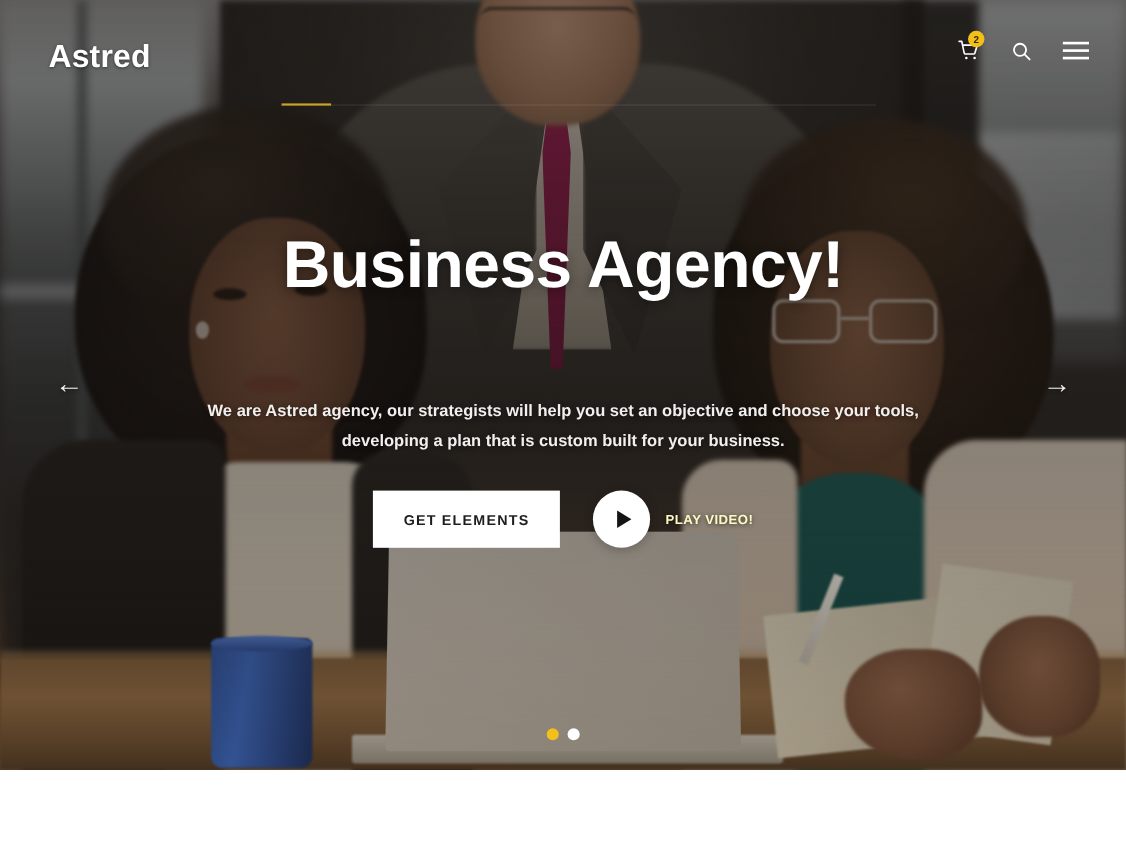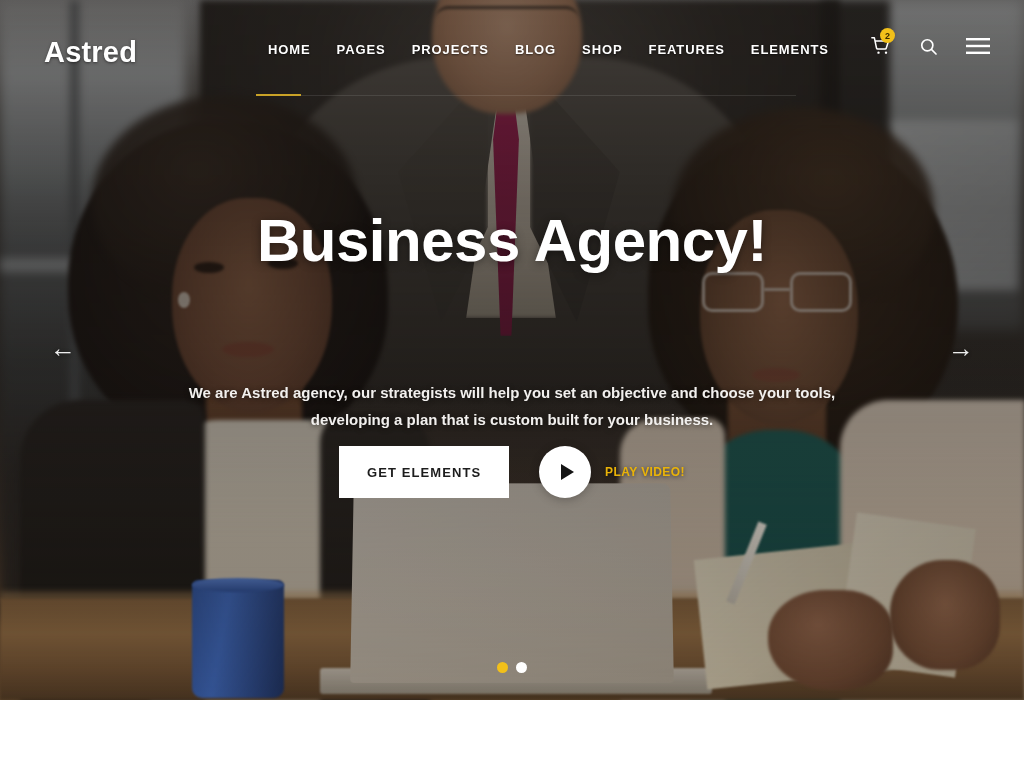--- a/index.html
+++ b/index.html
@@ -353,21 +353,20 @@
     color: #fff;
     font-size: 60px; font-weight: bold;
     line-height: 70px; letter-spacing: -.5px;
     text-shadow: 0 2px 10px rgba(0,0,0,.45);
   }
   .subline {
     position: absolute; left: 185px; top: 360px; width: 654px;
     text-align: center; color: #f2f0ee;
     font-size: 15px; line-height: 27px; font-weight: 600;
     text-shadow: 0 1px 5px rgba(0,0,0,.55);
-    margin-top: 19px;
   }
   .cta-row {
     position: absolute; left: 0; top: 446px; width: 1024px;
     display: flex; align-items: center; justify-content: center; gap: 30px;
   }
   .btn-started {
     width: 170px; height: 52px;
     background: #ffffff; color: #1d1d1d;
     font-size: 13px; font-weight: bold; letter-spacing: 1.1px;
     display: flex; align-items: center; justify-content: center;
@@ -382,21 +381,21 @@
     box-shadow: 0 2px 10px rgba(0,0,0,.25);
   }
   .play-tri {
     width: 0; height: 0;
     border-left: 13px solid #141414;
     border-top: 8px solid transparent;
     border-bottom: 8px solid transparent;
     margin-left: 4px;
   }
   .play-label {
-    color: #eab308; font-size: 12px; font-weight: bold; letter-spacing: .4px;
+    color: #fef9c3; font-size: 12px; font-weight: bold; letter-spacing: .4px;
     text-shadow: 0 1px 4px rgba(0,0,0,.6);
     cursor: pointer;
   }
 
   .arrow {
     position: absolute; top: 336px;
     color: #ffffff; font-size: 26px; line-height: 24px;
     cursor: pointer; opacity: .92;
     text-shadow: 0 1px 4px rgba(0,0,0,.6);
     z-index: 32;
@@ -479,29 +478,20 @@
 
     <div class="scrim"></div>
   </div>
 
   <div class="nav-hairline"></div>
   <div class="nav-underline"></div>
 
   <div class="header">
     <div class="logo">Astred</div>
 
-    <nav class="nav">
-      <span class="nav-item">HOME</span>
-      <span class="nav-item">PAGES</span>
-      <span class="nav-item">PROJECTS</span>
-      <span class="nav-item">BLOG</span>
-      <span class="nav-item">SHOP</span>
-      <span class="nav-item">FEATURES</span>
-      <span class="nav-item">ELEMENTS</span>
-    </nav>
 
     <div class="icons">
       <span class="icon-btn">
         <svg width="20" height="20" viewBox="0 0 24 24" fill="none" stroke="#ffffff" stroke-width="1.8" stroke-linecap="round" stroke-linejoin="round">
           <circle cx="9" cy="20" r="1.4" fill="#ffffff" stroke="none"></circle>
           <circle cx="18" cy="20" r="1.4" fill="#ffffff" stroke="none"></circle>
           <path d="M1 2h3l2.6 12.4a1.6 1.6 0 0 0 1.6 1.3h8.6a1.6 1.6 0 0 0 1.6-1.3L21 6H5"></path>
         </svg>
         <span class="cart-badge">2</span>
       </span>

